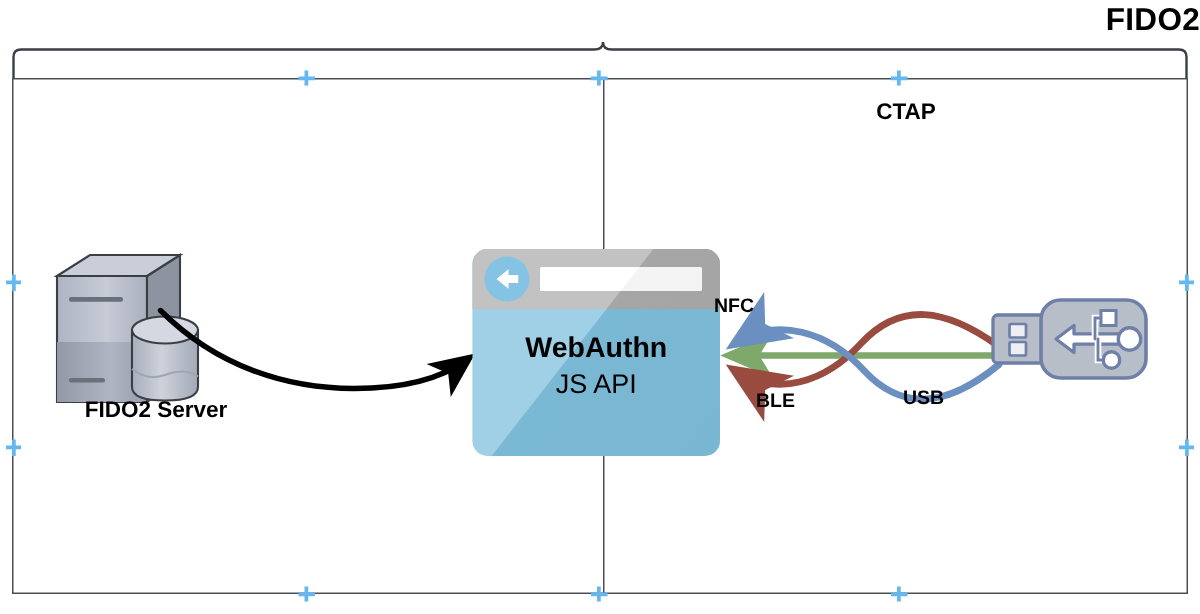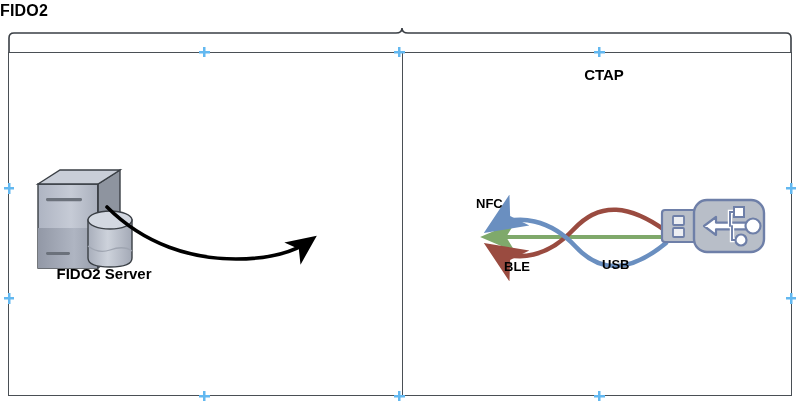--- a/index.html
+++ b/index.html
@@ -24,22 +24,22 @@
     height: 409px;
   }
 
   .abs { position: absolute; }
 
   
   #fido2-title {
     left: 0;
     top: 2px;
     width: 800px;
-    text-align: left;
-    font-size: 16px;
+    text-align: right;
+    font-size: 21px;
     font-weight: bold;
     letter-spacing: 0.2px;
   }
 
   
   #outer-frame {
     left: 8px;
     top: 52px;
     width: 784px;
     height: 344px;
@@ -256,20 +256,32 @@
 
   <svg class="abs" style="left:100px; top:185px;" width="230" height="95">
     <defs>
       <marker id="blackArrow" markerWidth="9" markerHeight="9" refX="6.4" refY="4.2" orient="auto">
         <path d="M 0,0.4 L 8.4,4.2 L 0,8 L 2.2,4.2 Z" fill="#000000"></path>
       </marker>
     </defs>
     <path d="M 7,22 C 45,60 92,74 136,74 C 172,74 196,66 211,55" fill="none" stroke="#000000" stroke-width="3.6" stroke-linecap="round" marker-end="url(#blackArrow)"></path>
   </svg>
 
+  <div class="abs" id="browser-box">
+    <div id="browser-titlebar"></div>
+    <div id="browser-back-circle">
+      <svg width="30" height="30" viewBox="0 0 30 30">
+        <path d="M 8,15 L 16,8.5 L 16,12.4 L 22.5,12.4 L 22.5,17.6 L 16,17.6 L 16,21.5 Z" fill="#ffffff"></path>
+      </svg>
+    </div>
+    <div id="browser-url-bar"></div>
+    <div id="browser-gloss"></div>
+    <div id="browser-label-main">WebAuthn</div>
+    <div id="browser-label-sub">JS API</div>
+  </div>
 
   <svg class="abs" style="left:470px; top:185px;" width="230" height="110">
     <defs>
       <marker id="arrNfc" markerWidth="10" markerHeight="10" refX="7.6" refY="4.6" orient="auto">
         <path d="M 0,0.6 L 9.2,4.6 L 0,8.6 L 2.4,4.6 Z" fill="#6A8FC0"></path>
       </marker>
       <marker id="arrBle" markerWidth="10" markerHeight="10" refX="7.6" refY="4.6" orient="auto">
         <path d="M 0,0.6 L 9.2,4.6 L 0,8.6 L 2.4,4.6 Z" fill="#9A4B40"></path>
       </marker>
       <marker id="arrUsb" markerWidth="9" markerHeight="9" refX="7" refY="4.2" orient="auto">

